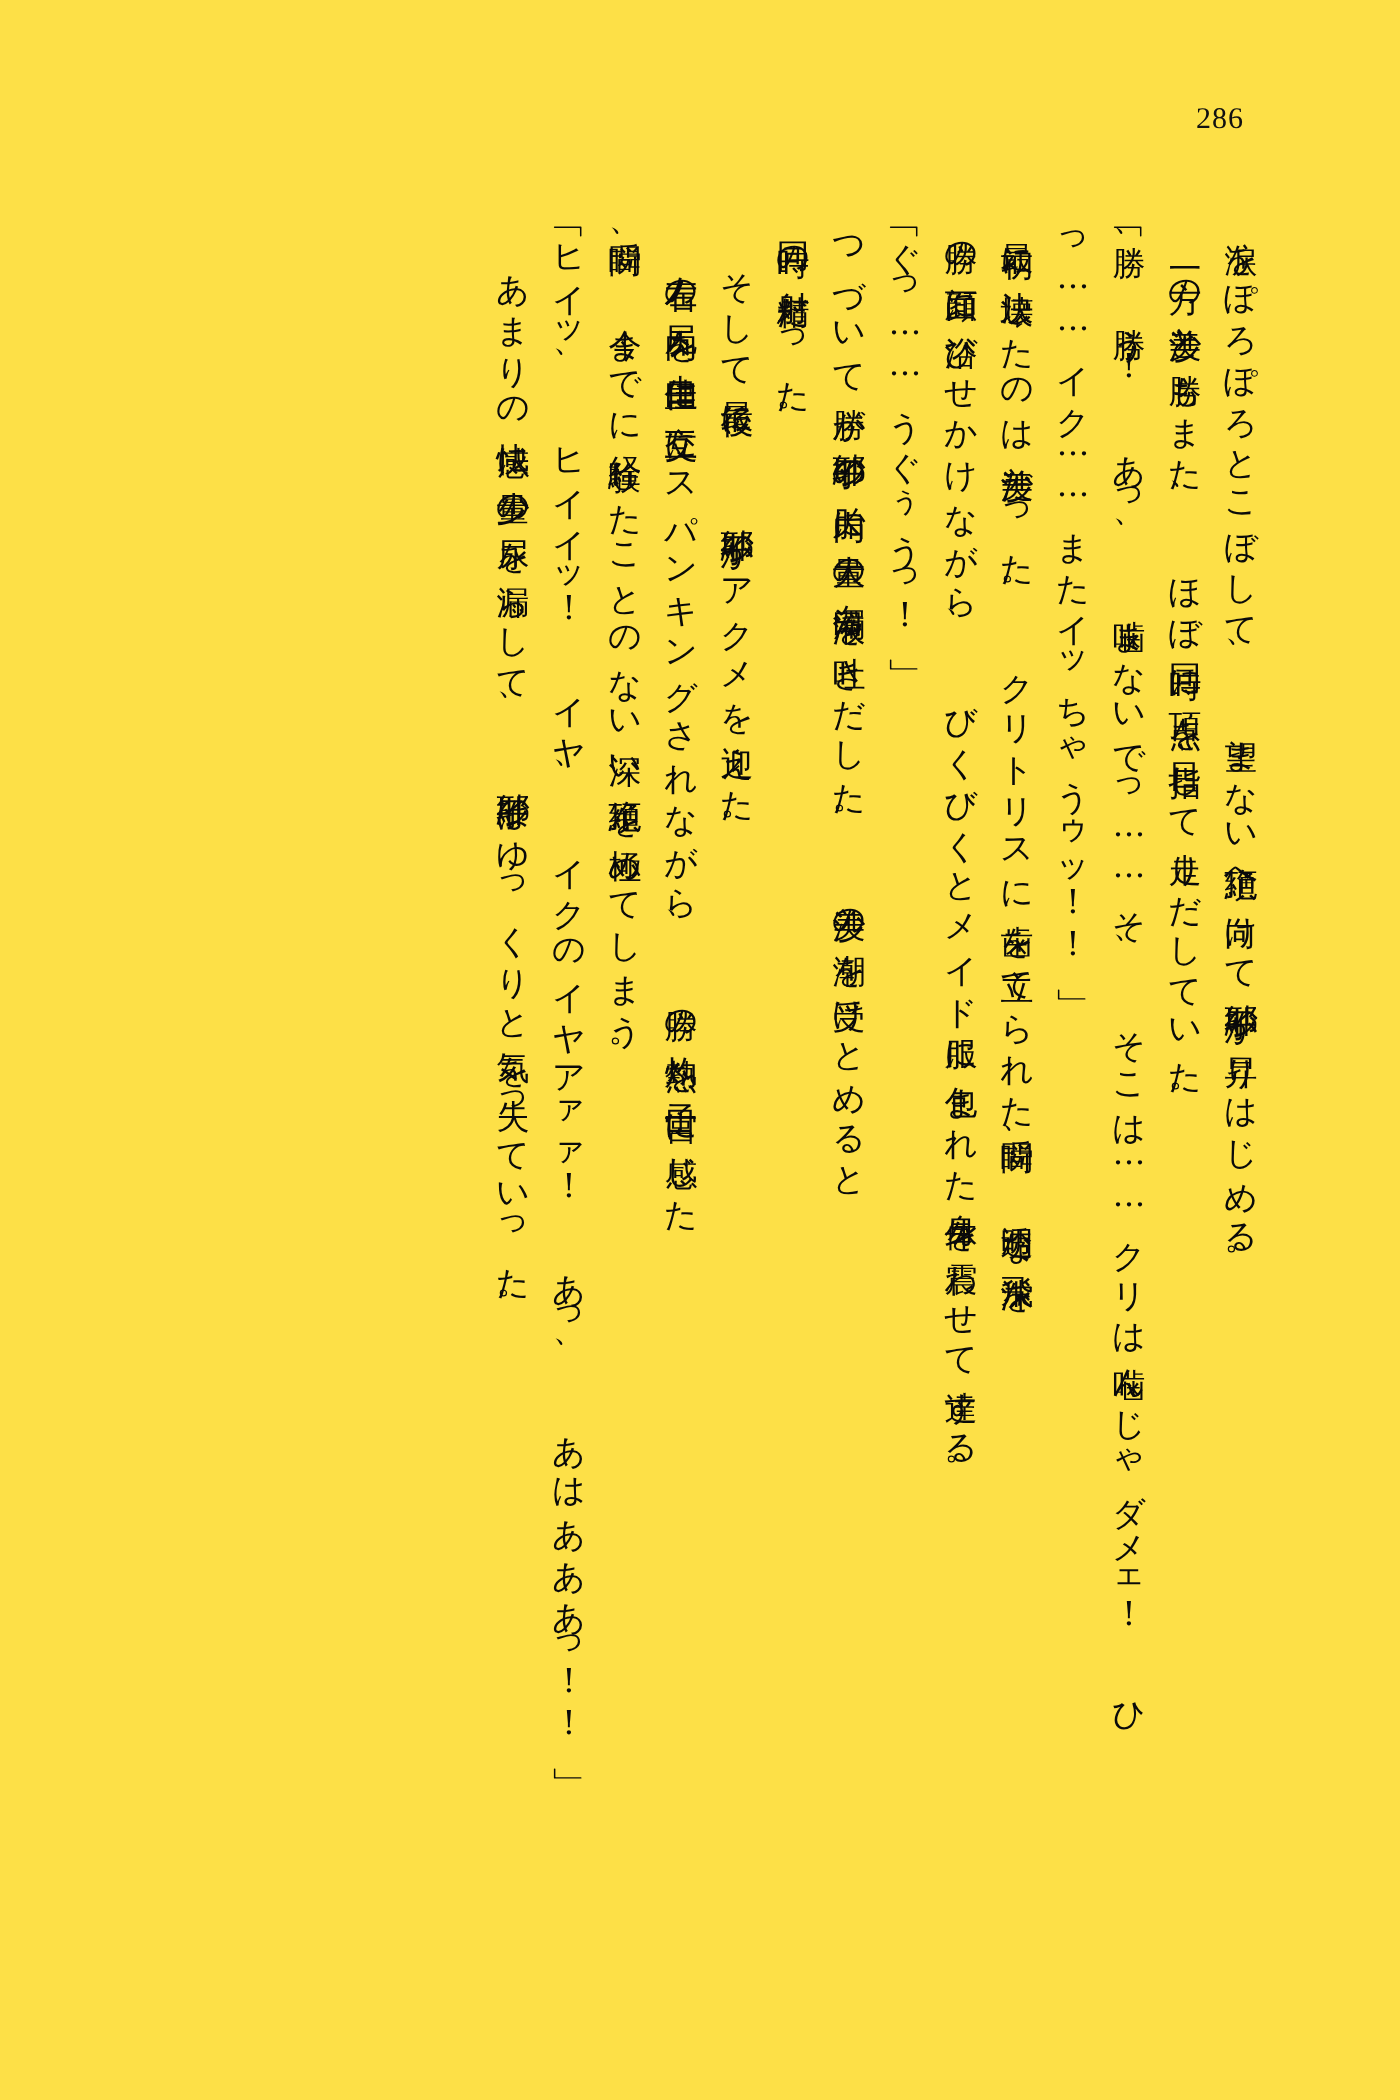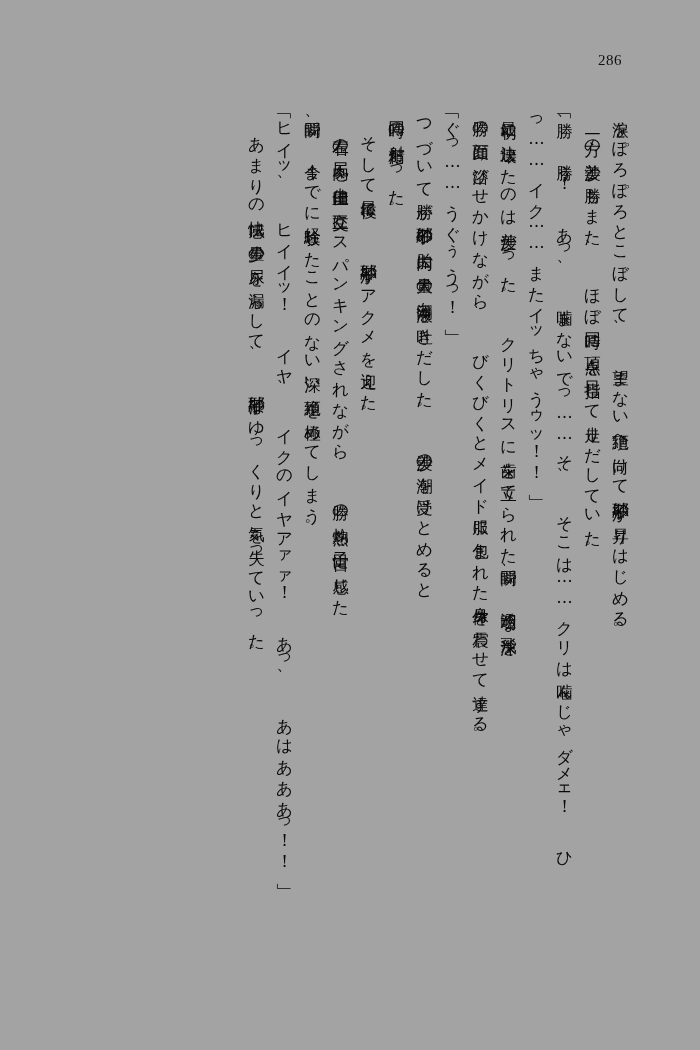--- a/index.html
+++ b/index.html
@@ -13,21 +13,21 @@
     font-family: "Liberation Serif", "DejaVu Serif", serif;
     color: #000000;
     overflow: hidden;
     position: relative;
   }
   .page {
     position: absolute;
     inset: 0;
     width: 700px;
     height: 1050px;
-    background: #a3a3a3;
+    background: #fde047;
   }
   
   .page-number {
     position: absolute;
     top: 52px;
     right: 78px;
     font-size: 15px;
     letter-spacing: 0.5px;
     color: #111;
     font-family: "Liberation Serif", "DejaVu Serif", serif;

